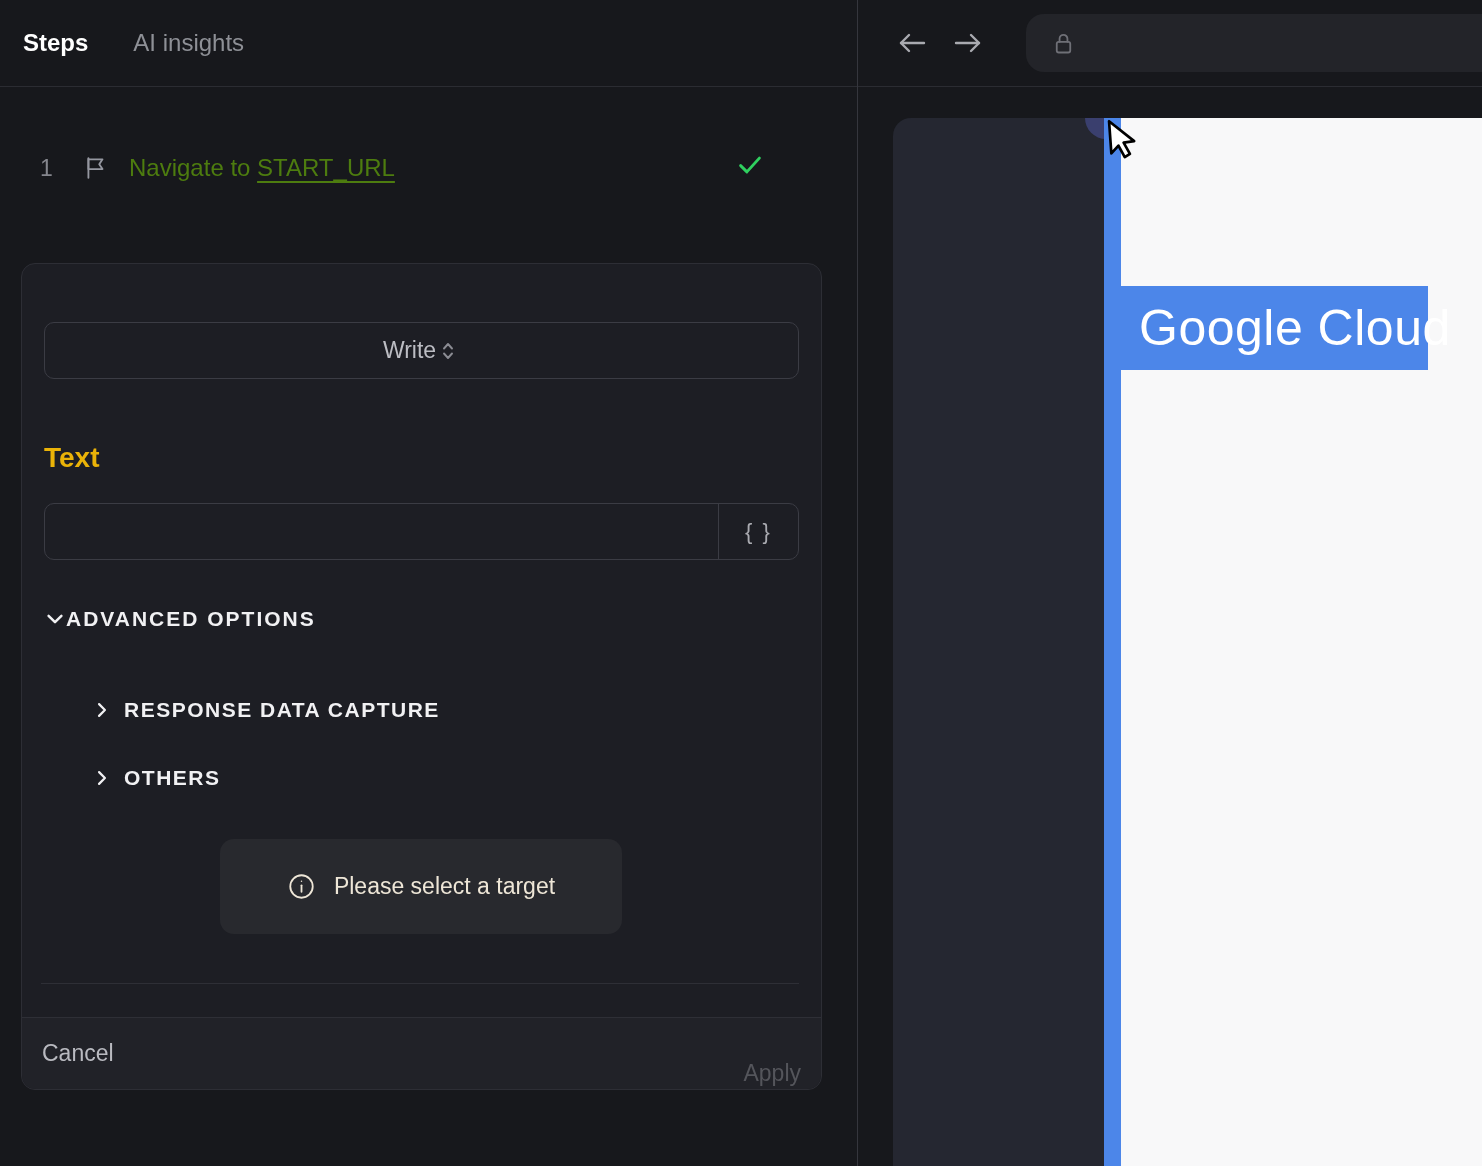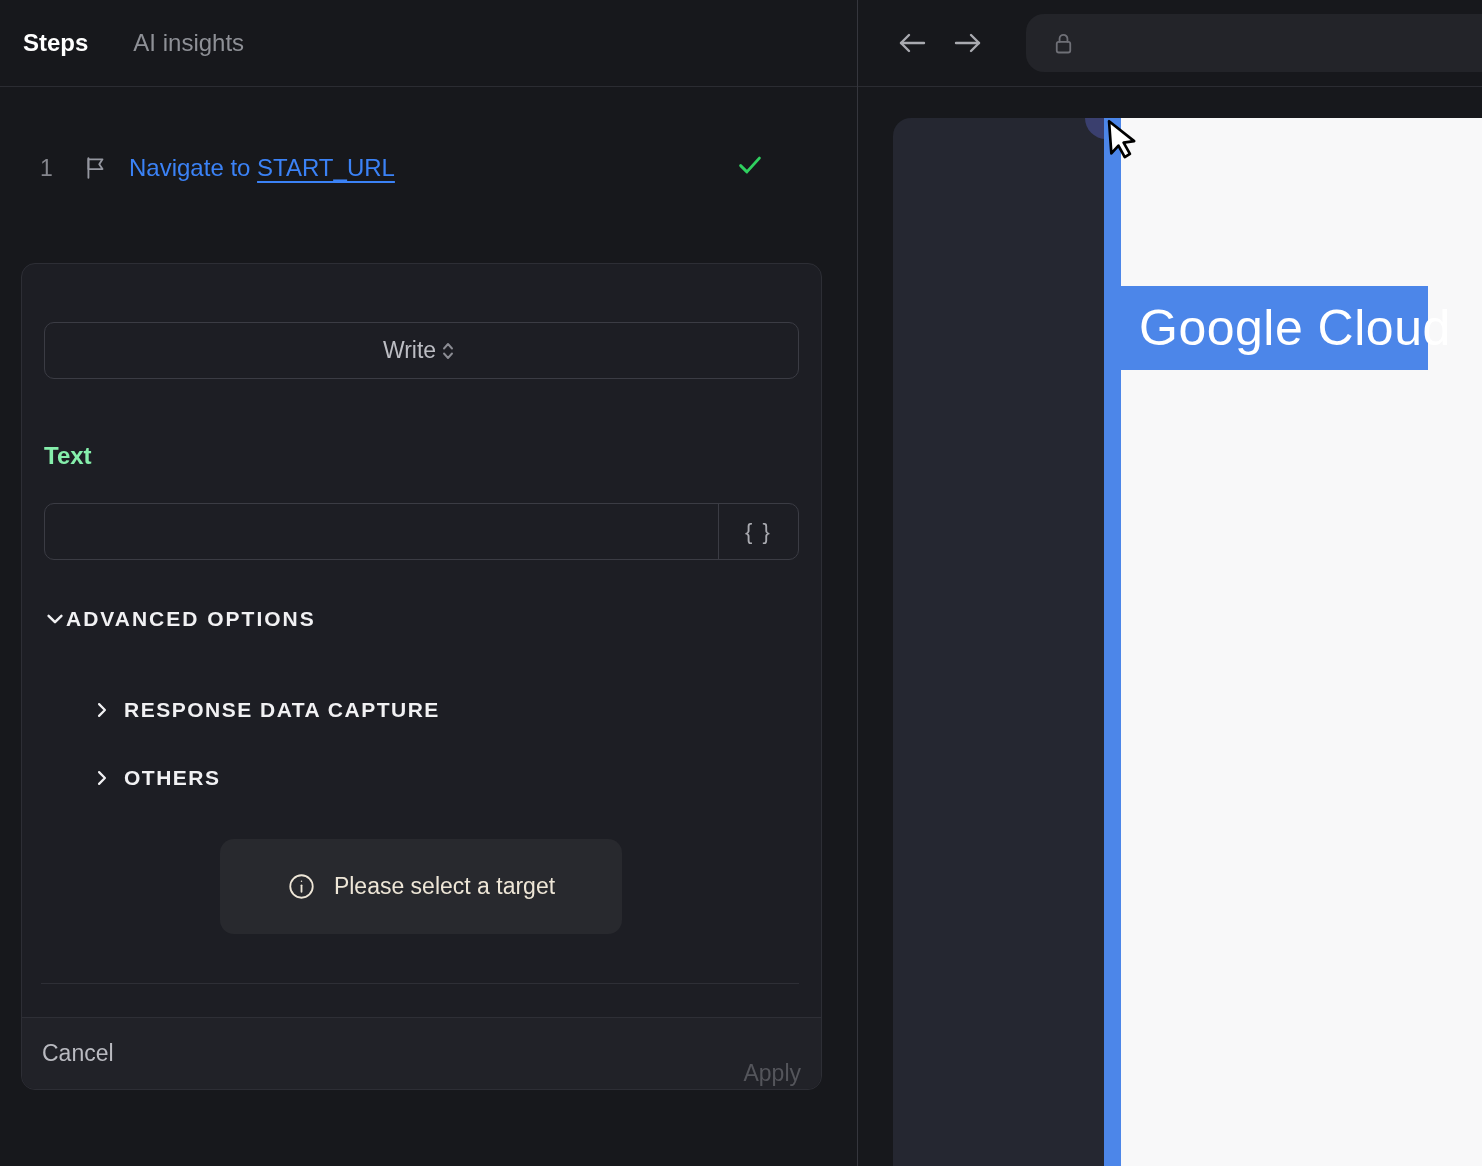--- a/index.html
+++ b/index.html
@@ -13,33 +13,33 @@
   .tabbar { position:absolute; left:0; top:0; width:100%; height:87px;
     border-bottom:1px solid #2b2c32; display:flex; align-items:center; padding-left:23px; gap:45px; }
   .tab { font-size:24px; cursor:pointer; }
   .tab.active { color:#ffffff; font-weight:600; }
   .tab.inactive { color:#8e9096; font-weight:400; }
 
   .step-row { position:absolute; left:40px; top:150px; right:30px; height:36px;
     display:flex; align-items:center; }
   .step-num { color:#85868d; font-size:23px; width:26px; }
   .flag-wrap { width:26px; height:26px; margin-left:17px; margin-right:20px; display:flex; align-items:center; }
-  .step-label { color:#3b82f6; font-size:24px; }
+  .step-label { color:#4d7c0f; font-size:24px; }
   .step-target { text-decoration:underline; text-underline-offset:5px; }
   .step-check { position:absolute; right:62px; top:0; width:30px; height:30px; }
 
   .card { position:absolute; left:21px; top:263px; width:801px; height:827px;
     background:#1d1e24; border:1px solid #2d2e35; border-radius:14px; }
 
   .select { position:absolute; left:22px; top:58px; width:755px; height:57px;
     border:1px solid #3b3c44; border-radius:10px; display:flex; align-items:center;
     justify-content:center; padding:0 20px; cursor:pointer; }
   .select-value { color:#bcbdc3; font-size:23px; }
 
-  .field-label { position:absolute; left:22px; top:178px; color:#86efac; font-size:24px; font-weight:700; }
+  .field-label { position:absolute; left:22px; top:178px; color:#eab308; font-size:28px; font-weight:700; }
 
   .input-group { position:absolute; left:22px; top:239px; width:755px; height:57px;
     border:1px solid #3b3c44; border-radius:10px; display:flex; overflow:hidden; }
   .text-input { flex:1; background:transparent; border:none; outline:none;
     color:#e8e8ea; font-size:22px; padding:0 18px; font-family:inherit; }
   .braces-btn { width:80px; border-left:1px solid #3b3c44; display:flex; align-items:center;
     justify-content:center; color:#a9aab0; font-size:22px; letter-spacing:2px; cursor:pointer; }
 
   .adv-header { position:absolute; left:22px; top:343px; display:flex; align-items:center;
     cursor:pointer; }

